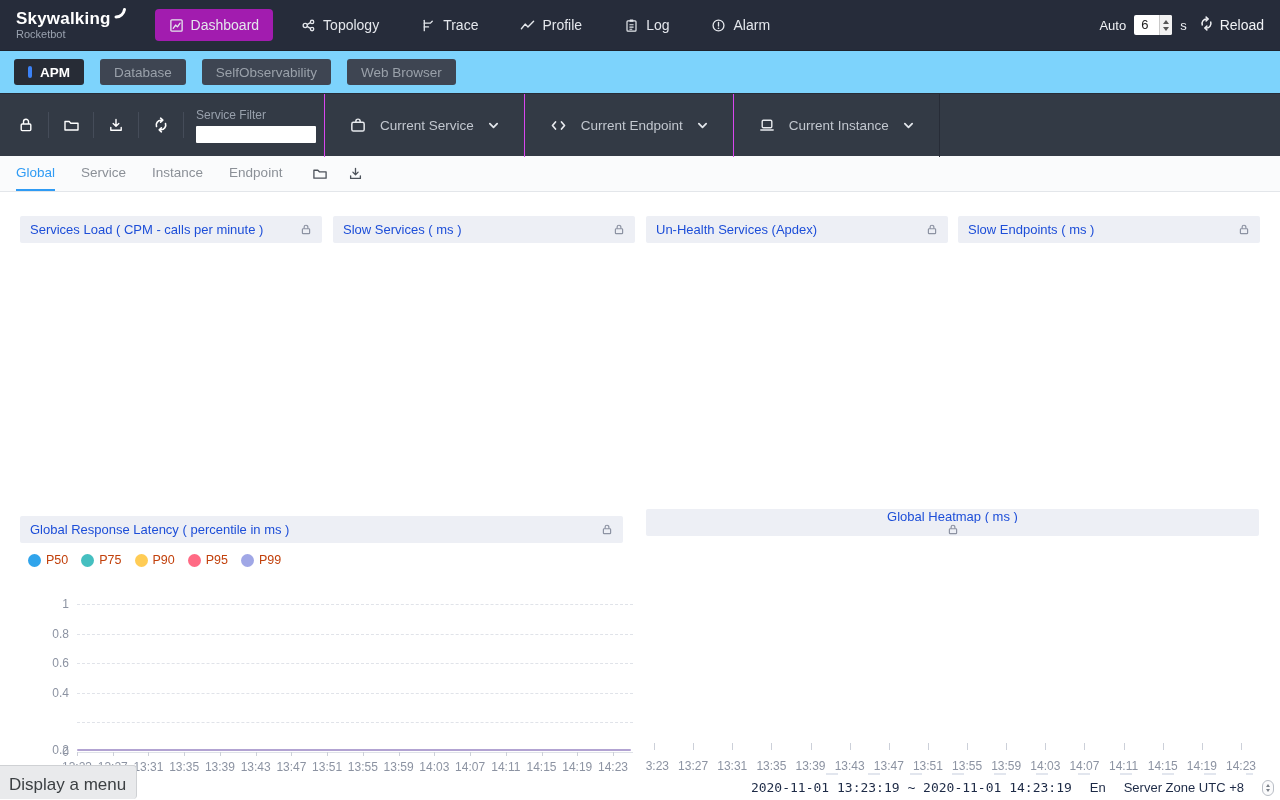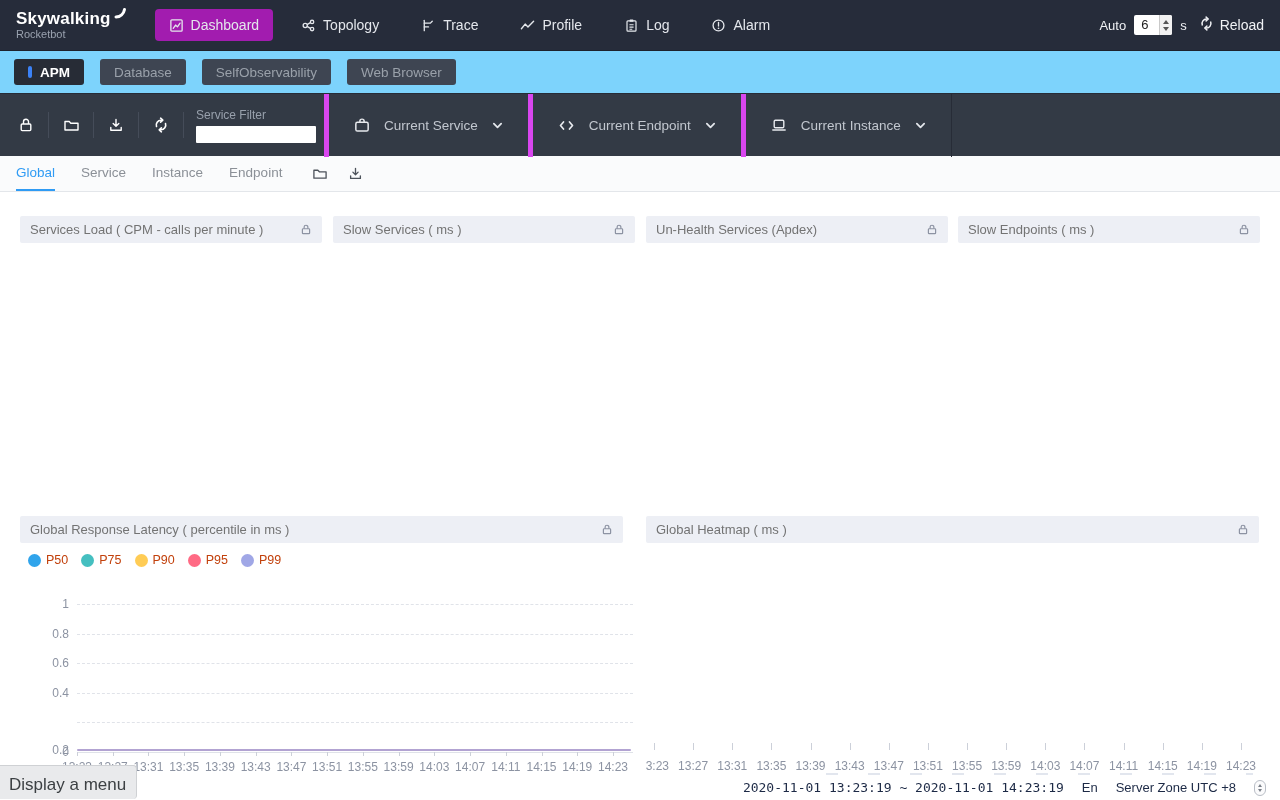--- a/index.html
+++ b/index.html
@@ -37,47 +37,47 @@
   
   .toolbar { height:63px; background:#333a45; border-top:1px solid #272c37; display:flex; align-items:center; }
   .tb-left { display:flex; align-items:center; padding-left:4px; }
   .tb-icon { width:44px; display:flex; justify-content:center; color:#fff; cursor:pointer; }
   .tb-sep { width:1px; height:26px; background:#454c59; }
   .filter-group { margin:0 8px 0 12px; display:flex; flex-direction:column; justify-content:center; }
   .filter-label { color:#98a0ac; font-size:12px; margin-bottom:4px; cursor:default; }
   .filter-input { width:120px; height:17px; border:none; background:#fff; border-radius:1px;
                   font-size:12px; padding:0 4px; outline:none; }
   .selector { display:flex; align-items:center; gap:13px; height:63px; padding:0 24px;
-              border-left:5px solid #d946ef; cursor:pointer; }
+              border-left:1px solid #d946ef; cursor:pointer; }
   .selector:last-of-type { border-right:1px solid #272c37; }
   .selector .sel-icon { color:#e8eaee; display:flex; }
   .sel-label { color:#c2c7cf; font-size:13.5px; }
   .sel-chev { color:#e3e6eb; display:flex; }
 
   
   .tabstrip { height:36px; background:#fafbfc; border-bottom:1px solid #e3e6ea; display:flex;
               align-items:stretch; padding:0 16px; }
   .tab { font-size:13.5px; color:#8b9097; display:flex; align-items:center; margin-right:26px;
          cursor:pointer; border-bottom:2px solid transparent; }
   .tab.active { color:#2f9bf4; border-bottom-color:#2f9bf4; }
   .tab-icons { display:flex; align-items:center; gap:20px; color:#4d535b; margin-left:4px; }
   .tab-icons span { cursor:pointer; display:flex; }
 
   
   .content { position:relative; height:583px; background:#fff; }
   .panel-header { position:absolute; height:27px; background:#edeff5; border-radius:2px;
                   display:flex; align-items:center; padding:0 10px; cursor:move; }
-  .panel-title { color:#737373; font-size:13px; flex:1; white-space:nowrap; overflow:hidden; }
+  .panel-title { color:#1d4ed8; font-size:13px; flex:1; white-space:nowrap; overflow:hidden; }
   .panel-lock { color:#8d93a3; display:flex; cursor:pointer; }
   .ph1 { left:20px;  top:24px;  width:302px; }
   .ph2 { left:333px; top:24px;  width:302px; }
   .ph3 { left:646px; top:24px;  width:302px; }
   .ph4 { left:958px; top:24px;  width:302px; }
   .ph5 { left:20px;  top:324px; width:603px; }
-  .ph6 { left:646px; top:324px; width:613px; }
+  .ph6 { left:646px; top:317px; width:613px;flex-direction:column; }
 
   .latency-body { position:absolute; left:20px; top:351px; width:615px; height:232px; }
   .legend { position:absolute; left:8px; top:10px; display:flex; gap:13px; }
   .legend-item { display:flex; align-items:center; gap:5px; cursor:pointer; }
   .legend-dot { width:13px; height:13px; border-radius:50%; }
   .legend-label { font-size:12.5px; color:#c2410c; }
 
   .plot { position:absolute; left:57px; top:61px; width:536px; height:148px; }
   .gridline { position:absolute; left:0; right:-20px; border-top:1px dashed #e0e3e9; }
   .axisline { position:absolute; left:0; right:-20px; border-top:1px solid #dfe2e8; }
@@ -88,21 +88,21 @@
 
   .heatmap-body { position:absolute; left:646px; top:351px; width:613px; height:232px; overflow:hidden; }
   .heatmap-axis { position:absolute; left:8px; right:18px; top:200px; height:32px; }
   .htick { position:absolute; top:0; height:7px; width:1px; background:#ccd0d9; }
   .hxlabel { position:absolute; top:16px; transform:translateX(-50%); font-size:12px; color:#8c93a2; white-space:nowrap; }
   .heatmap-dots { position:absolute; left:180px; right:6px; bottom:0; height:2px;
                   background:repeating-linear-gradient(90deg,#e2e6ee 0 12px, transparent 12px 42px); }
 
   
   .statusbar { height:25px; background:#fff; display:flex; align-items:center;
-               justify-content:flex-end; padding-right:14px; gap:18px; color:#1d2a46; font-size:13px; }
+               justify-content:flex-end; padding-right:6px; gap:18px; color:#1d2a46; font-size:13px; }
   .time-range { font-family:"DejaVu Sans Mono", monospace; font-size:13px; cursor:pointer; }
   .lang { cursor:pointer; }
   .tz { cursor:pointer; }
   .tz-spin { width:12px; height:16px; border:1px solid #b9bec6; border-radius:6px; background:#fbfbfc;
              display:flex; flex-direction:column; align-items:center; justify-content:center; gap:2px; cursor:pointer; }
   .tz-spin .tri-up { border-bottom-color:#7a8089; border-left-width:2.5px; border-right-width:2.5px; border-bottom-width:3px;}
   .tz-spin .tri-dn { border-top-color:#7a8089; border-left-width:2.5px; border-right-width:2.5px; border-top-width:3px;}
 
   .hover-tip { position:fixed; left:0; bottom:1px; background:#e9eaec; border:1px solid #cfd1d4;
                border-left:none; border-bottom:none; border-radius:0 4px 4px 0; padding:9px 10px 4px 9px;

